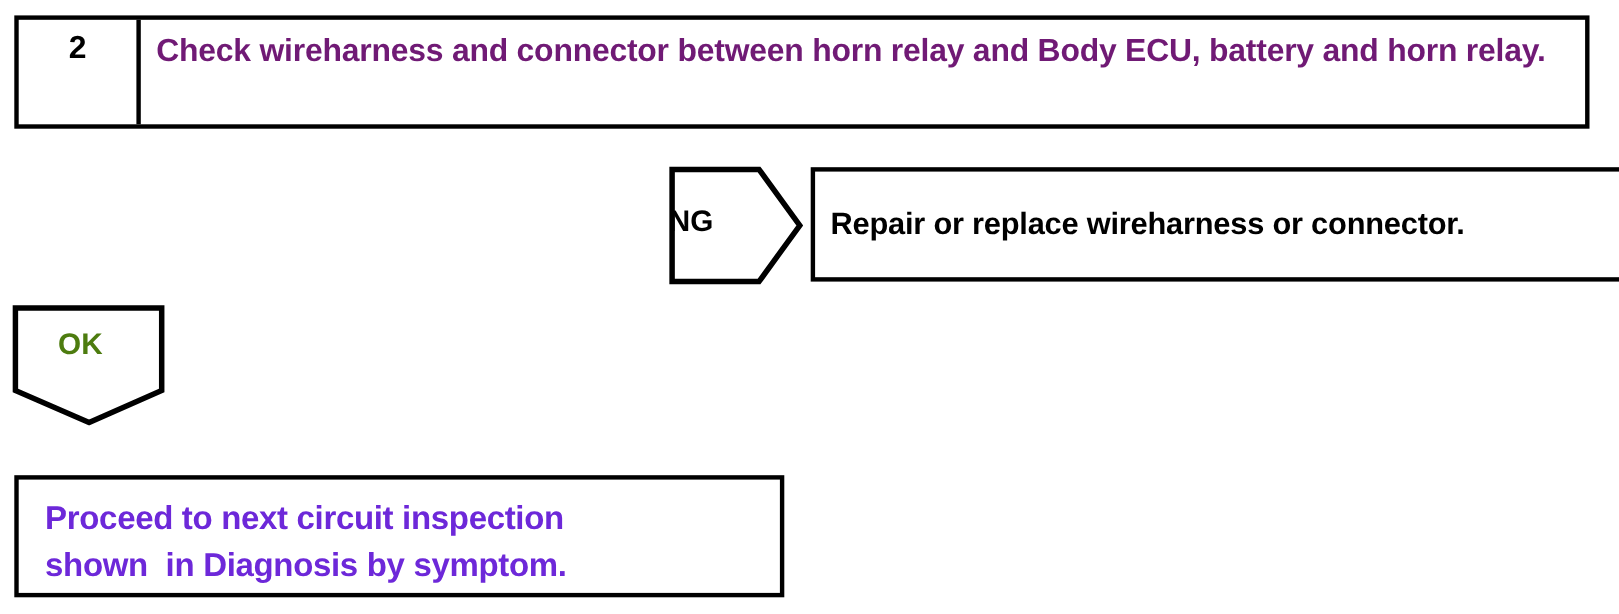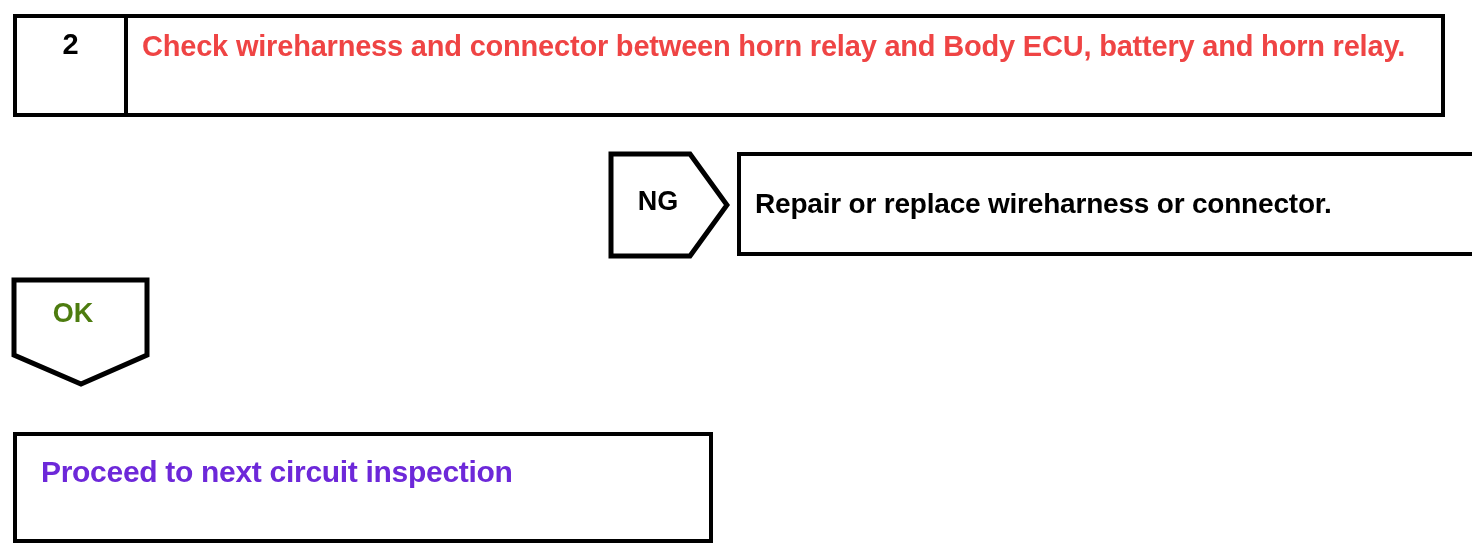--- a/index.html
+++ b/index.html
@@ -44,41 +44,40 @@
     line-height: 1;
   }
   .step-text-cell {
     flex: 1;
     padding: 12px 0 0 14px;
     box-sizing: border-box;
   }
   .step-text {
     font-size: 29px;
     font-weight: bold;
-    color: #ef4444;
+    color: #701a75;
     line-height: 1.17;
     letter-spacing: -0.2px;
     text-align: right;
   }
 
   
   .ng-shape {
     position: absolute;
     left: 608px;
     top: 151px;
     width: 122px;
     height: 108px;
   }
   .ng-shape svg { display: block; }
   .ng-label {
     position: absolute;
     left: 608px;
     top: 188px;
     width: 100px;
-    text-align: center;
     font-size: 27px;
     font-weight: bold;
     color: #000000;
     line-height: 1;
   }
 
   
   .repair-box {
     position: absolute;
     left: 737px;
@@ -167,15 +166,16 @@
 
   <div class="ok-shape">
     <svg width="140" height="110" viewBox="0 0 140 110" xmlns="http://www.w3.org/2000/svg">
       <polygon points="3,3 136,3 136,78 70,107 3,78" fill="#ffffff" stroke="#000000" stroke-width="5" stroke-linejoin="miter"></polygon>
     </svg>
   </div>
   <div class="ok-label">OK</div>
 
   <div class="proceed-box">
     <div class="proceed-line">Proceed to next circuit inspection</div>
+    <div class="proceed-line">shown  in Diagnosis by symptom.</div>
   </div>
 
 </div>
 
 </body></html>

